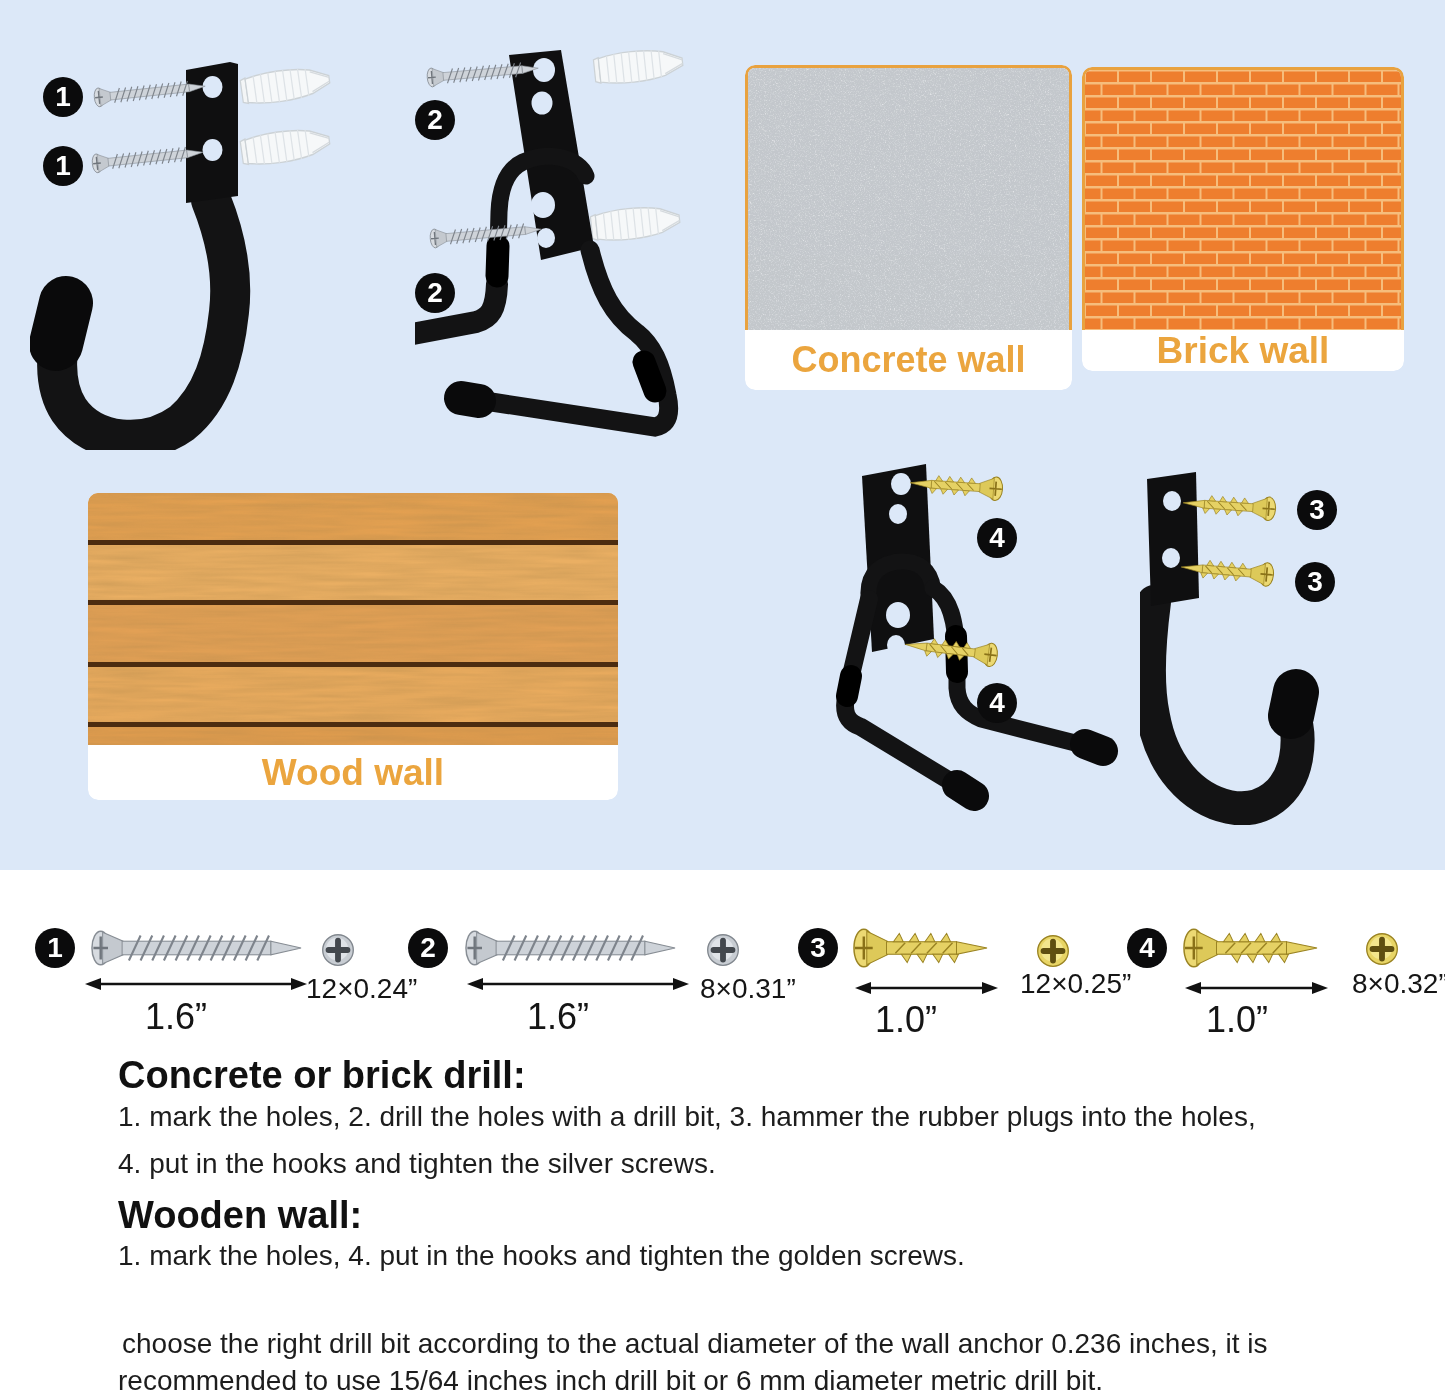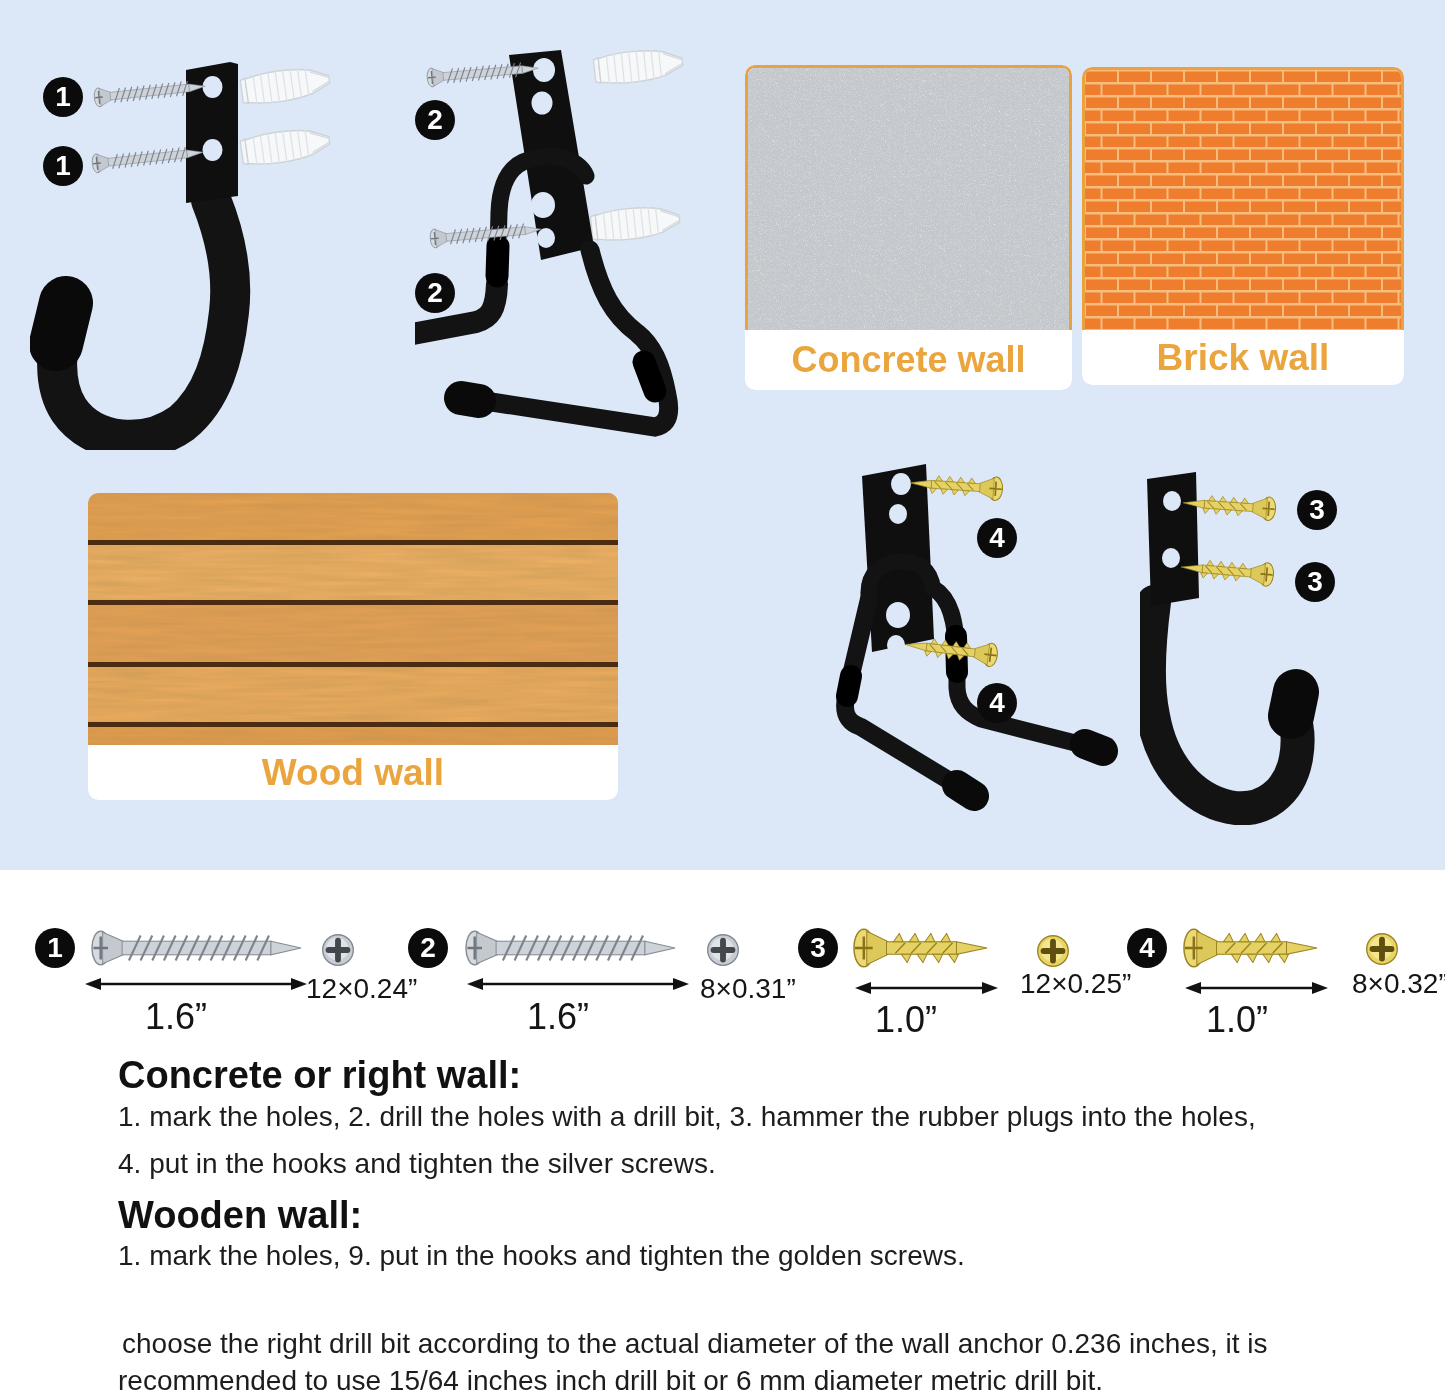--- a/index.html
+++ b/index.html
@@ -160,21 +160,21 @@
           <pattern id="brickP" width="33" height="26" patternUnits="userSpaceOnUse">
             <rect width="33" height="26" fill="#f6bd7c"></rect>
             <rect x="1" y="1.5" width="31" height="10.5" fill="#ee7e2e"></rect>
             <rect x="-15.5" y="14.5" width="31" height="10.5" fill="#ee7e2e"></rect>
             <rect x="17.5" y="14.5" width="31" height="10.5" fill="#ee7e2e"></rect>
           </pattern>
         </defs>
         <rect width="316" height="260" fill="url(#brickP)"></rect>
       </svg>
     </div>
-    <div class="label-strip" style="height:55px;font-size:37px">Brick wall</div>
+    <div class="label-strip" style="height:41px;font-size:37px">Brick wall</div>
   </div>
 
   <div class="card" style="left:88px;top:493px;width:530px">
     <svg class="tex" width="597" height="252" style="border-radius:10px 10px 0 0">
       <defs>
         <filter id="woodG">
             <feTurbulence type="fractalNoise" baseFrequency="0.012 0.18" numOctaves="3" seed="5"></feTurbulence>
           <feColorMatrix type="matrix" values="0 0 0 0 0.42  0 0 0 0 0.24  0 0 0 0 0.07  0.9 0.5 0 0 -0.35"></feColorMatrix>
           </filter>
       </defs>
@@ -295,21 +295,21 @@
     <line x1="12" y1="7" x2="131" y2="7" stroke="#111" stroke-width="2.5"></line>
     <path d="M0,7 L16,1 L16,13 Z" fill="#111"></path>
       <path d="M143,7 L127,1 L127,13 Z" fill="#111"></path>
   </svg>
   <div class="dim-label" style="left:1206px;top:999px;width:100px">1.0”</div>
   <svg class="abs" style="left:1364px;top:931px" width="36" height="36" viewBox="0 0 40 40">
       <use href="#phead-gold"></use>
     </svg>
   <div class="size-label" style="left:1352px;top:968px">8×0.32”</div>
 
-  <div class="h-big" style="left:118px;top:1054px">Concrete or right wall:</div>
+  <div class="h-big" style="left:118px;top:1054px">Concrete or brick drill:</div>
   <div class="p-body" style="left:118px;top:1101px">1. mark the holes, 2. drill the holes with a drill bit, 3. hammer the rubber plugs into the holes,</div>
   <div class="p-body" style="left:118px;top:1148px">4. put in the hooks and tighten the silver screws.</div>
   <div class="h-big" style="left:118px;top:1194px">Wooden wall:</div>
-  <div class="p-body" style="left:118px;top:1240px">1. mark the holes, 9. put in the hooks and tighten the golden screws.</div>
+  <div class="p-body" style="left:118px;top:1240px">1. mark the holes, 4. put in the hooks and tighten the golden screws.</div>
   <div class="p-body" style="left:122px;top:1328px"> choose the right drill bit according to the actual diameter of the wall anchor 0.236 inches, it is</div>
   <div class="p-body" style="left:118px;top:1365px">recommended to use 15/64 inches inch drill bit or 6 mm diameter metric drill bit.</div>
 
 </div>
 
 </body></html>

